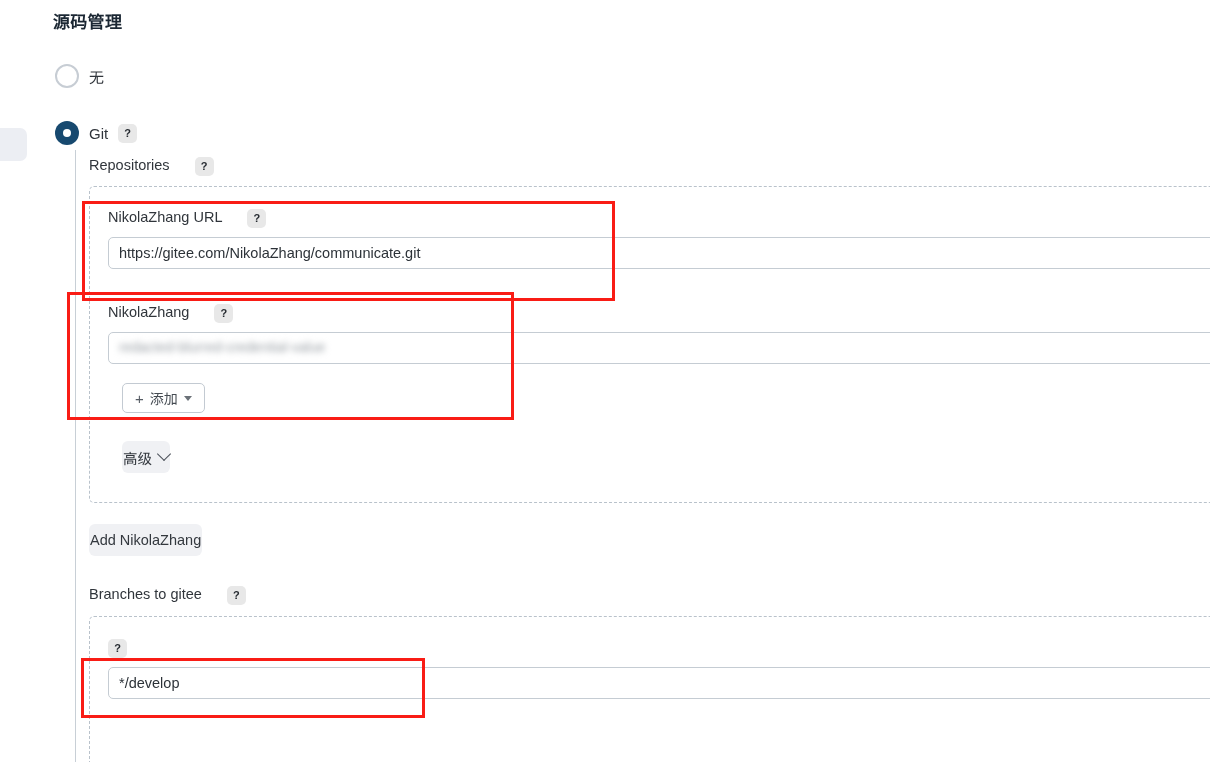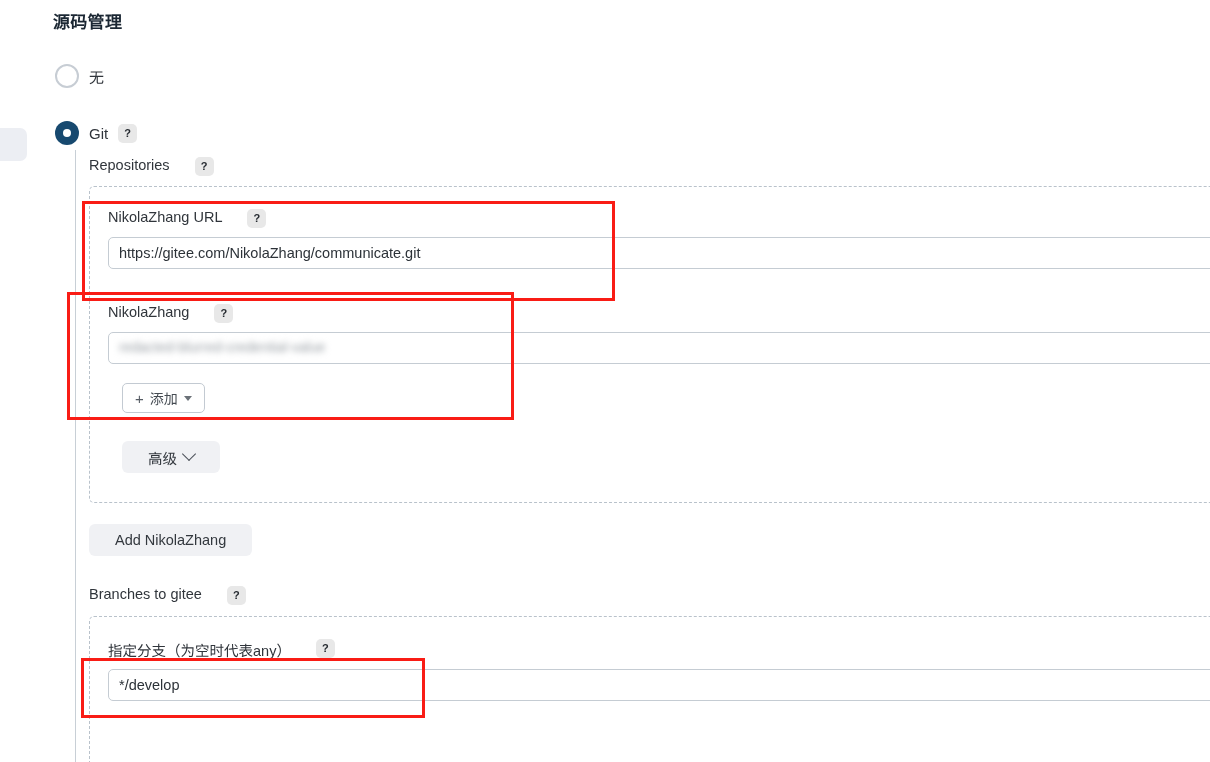--- a/index.html
+++ b/index.html
@@ -202,21 +202,21 @@
     font-size: 14px;
     color: #454b52;
     cursor: pointer;
   }
   .btn-ghost {
     display: inline-flex;
     align-items: center;
     gap: 7px;
     box-sizing: border-box;
     height: 32px;
-    padding: 0 26px;
+    padding: 0 1px;
     background: #f0f1f4;
     border: none;
     border-radius: 6px;
     font-family: "Liberation Sans", "DejaVu Sans", sans-serif;
     font-size: 14.5px;
     color: #33383e;
     cursor: pointer;
   }
 
   .btn-add-cred {
@@ -339,21 +339,20 @@
     <div class="block-label branches">
       <div class="field-label">
         <span>Branches to gitee</span>
         <span class="help">?</span>
       </div>
     </div>
 
     <div class="dashed-box branch">
       <div class="sub-field branch-spec">
         <div class="field-label">
-          <span>指定分支（为空时代表any）</span>
           <span class="help">?</span>
         </div>
         <input class="text-input" type="text" value="*/develop" style="">
       </div>
     </div>
 
   </div>
 
   <div class="annot a1"></div>
   <div class="annot a2"></div>

